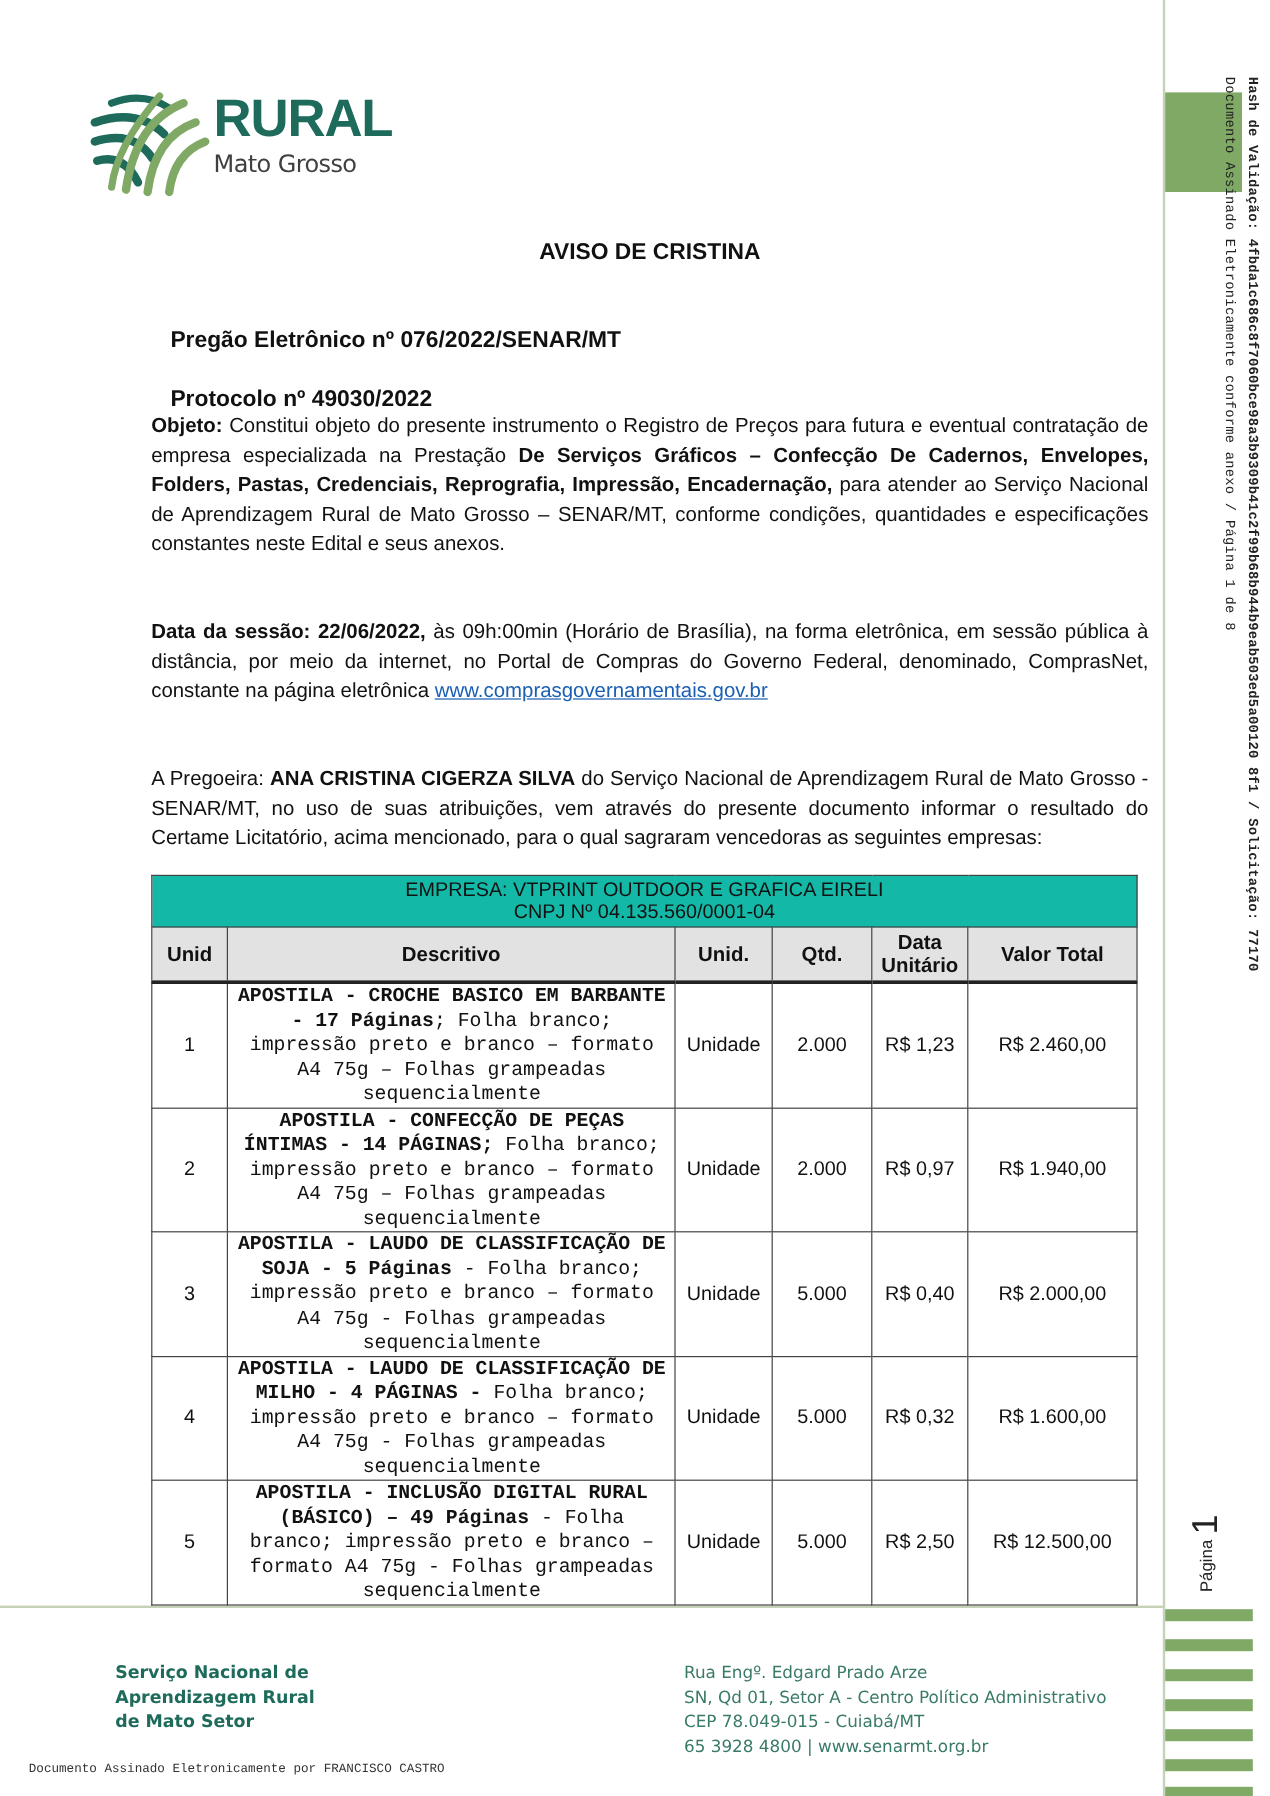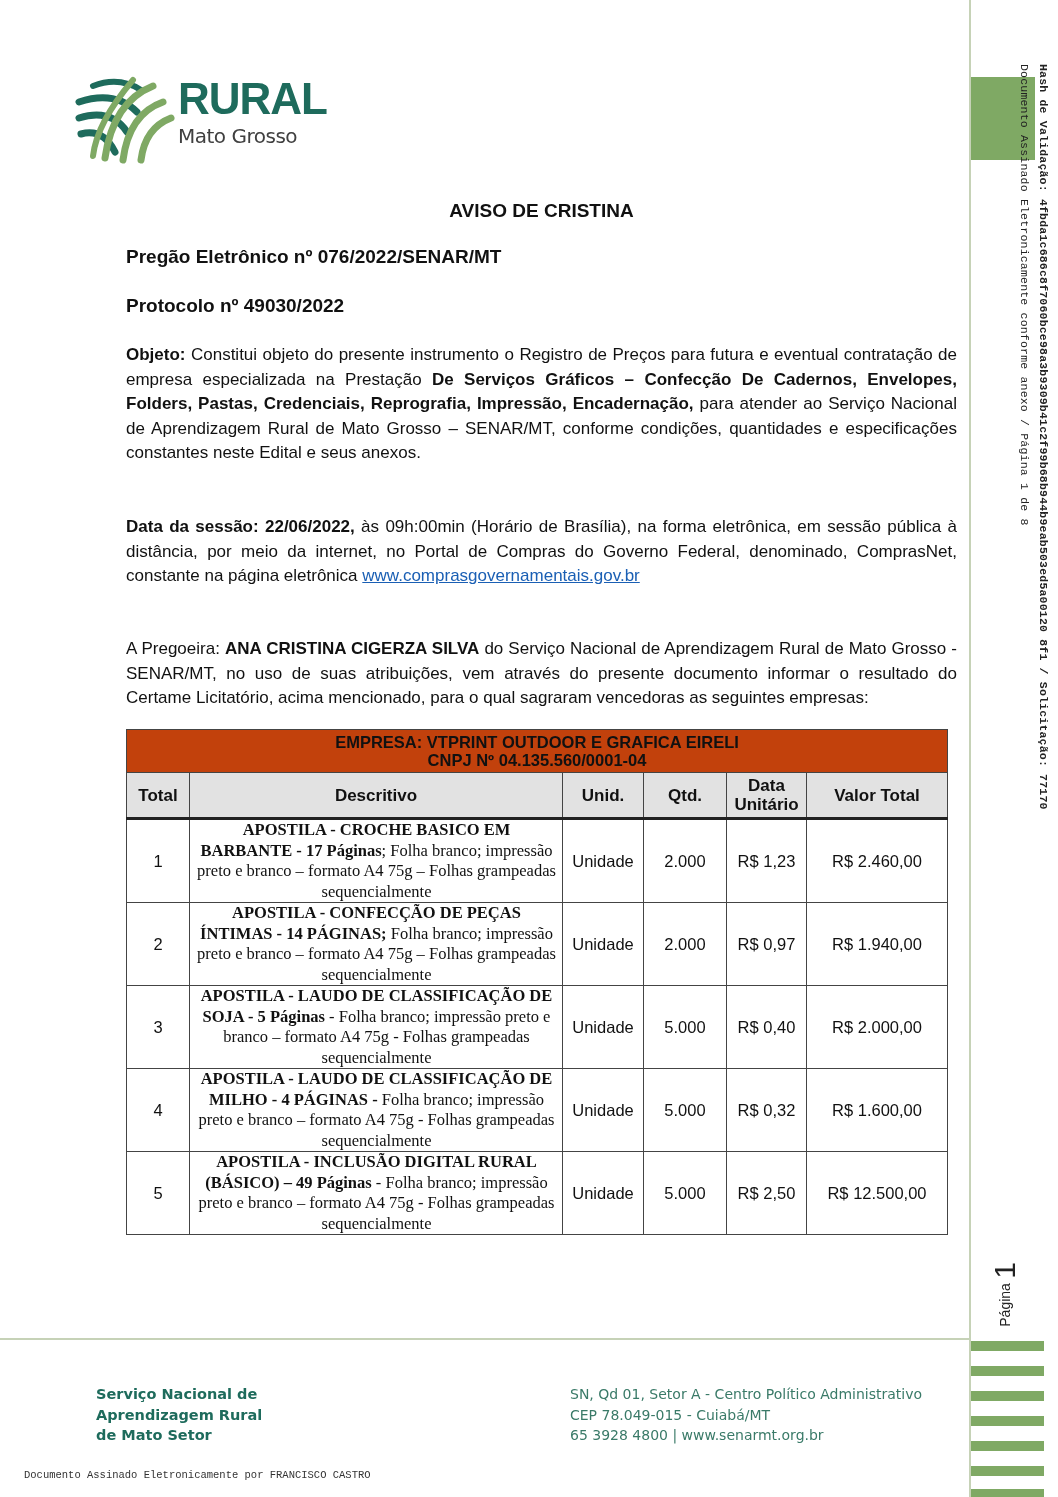--- a/index.html
+++ b/index.html
@@ -14,31 +14,31 @@
   .page-num { position:absolute; left:988px; top:1262px; writing-mode:vertical-rl; transform:rotate(180deg); font-family:"Liberation Sans", sans-serif; color:#222; white-space:nowrap; }
   .page-num .lbl { font-size:14px; }
   .page-num .n { font-size:30px; }
   
   .logo { position:absolute; left:75px; top:72px; width:280px; height:92px; }
   .logo-word { position:absolute; left:178px; top:74px; font-family:"Liberation Sans", sans-serif; font-weight:bold; font-size:44px; color:#1e6b5c; letter-spacing:-1px; }
   .logo-sub { position:absolute; left:178px; top:124px; font-family:"DejaVu Sans", sans-serif; font-size:20px; color:#404040; letter-spacing:-0.5px; }
   
   .content { position:absolute; left:126px; top:0; width:831px; }
   .title { position:absolute; top:200px; left:0; width:831px; text-align:center; font-weight:bold; font-size:19px; }
-  .p-bold { position:absolute; left:0; font-weight:bold; font-size:19px; }
+  .p-bold { position:absolute; left:16px; font-weight:bold; font-size:19px;margin-top:27px; }
   .para { position:absolute; left:0; width:831px; font-size:17px; line-height:24.5px; text-align:justify; }
   .para b { font-weight:bold; }
   .link { color:#1a5fb4; text-decoration:underline; }
   
   .tbl { position:absolute; left:126px; top:729px; width:822px; border-collapse:collapse; font-size:16.5px; }
   .tbl td, .tbl th { border:1px solid #444; }
-  .tbl .hd { background:#c2410c; text-align:center; font-weight:bold; }
+  .tbl .hd { background:#14b8a6; text-align:center; font-weight:normal; }
   .tbl th { background:#e2e2e2; font-weight:bold; text-align:center; height:42px; font-size:17px; line-height:19px; }
   .tbl .row td { text-align:center; height:80px; }
-  .tbl .desc { text-align:right; font-family:Liberation Serif, serif; font-size:16.5px; line-height:20.5px; padding:0 4px 0 5px; vertical-align:middle; }
+  .tbl .desc { text-align:right; font-family:Liberation Mono, monospace; font-size:16.5px; line-height:20.5px; padding:0 4px 0 5px; vertical-align:middle; }
   .tbl .desc b { font-weight:bold; }
   .tbl thead tr.last th { border-bottom:3px solid #222; }
   
   .foot-left { position:absolute; left:96px; top:1384px; font-family:"DejaVu Sans", sans-serif; font-weight:bold; font-size:14.5px; line-height:20.5px; color:#1e6b5c; }
   .foot-right { position:absolute; left:570px; top:1384px; font-family:"DejaVu Sans", sans-serif; font-size:14px; line-height:20.5px; color:#3a7a68; }
   .signed { position:absolute; left:24px; top:1469px; font-family:"Liberation Mono", monospace; font-size:10.5px; color:#333; }
 </style>
 </head>
 <body>
 
@@ -98,21 +98,21 @@
 
 <table class="tbl">
   <thead>
     <tr>
       <td class="hd" colspan="6" style="height:40px;line-height:18px;">
         <div>EMPRESA: VTPRINT OUTDOOR E GRAFICA EIRELI</div>
         <div>CNPJ Nº 04.135.560/0001-04</div>
       </td>
     </tr>
     <tr class="last">
-      <th style="width:60px">Total</th>
+      <th style="width:60px">Unid</th>
       <th style="width:370px">Descritivo</th>
       <th style="width:78px">Unid.</th>
       <th style="width:80px">Qtd.</th>
       <th style="width:77px">Data Unitário</th>
       <th>Valor Total</th>
     </tr>
   </thead>
   <tbody>
     <tr class="row">
       <td>1</td>
@@ -156,17 +156,18 @@
     </tr>
   </tbody>
 </table>
 
 <div class="foot-left">
   <div>Serviço Nacional de</div>
   <div>Aprendizagem Rural</div>
   <div>de Mato Setor</div>
 </div>
 <div class="foot-right">
+  <div>Rua Engº. Edgard Prado Arze</div>
   <div>SN, Qd 01, Setor A - Centro Político Administrativo</div>
   <div>CEP 78.049-015 - Cuiabá/MT</div>
   <div>65 3928 4800 | www.senarmt.org.br</div>
 </div>
 <div class="signed">Documento Assinado Eletronicamente por FRANCISCO CASTRO</div>
 
 </body></html>

